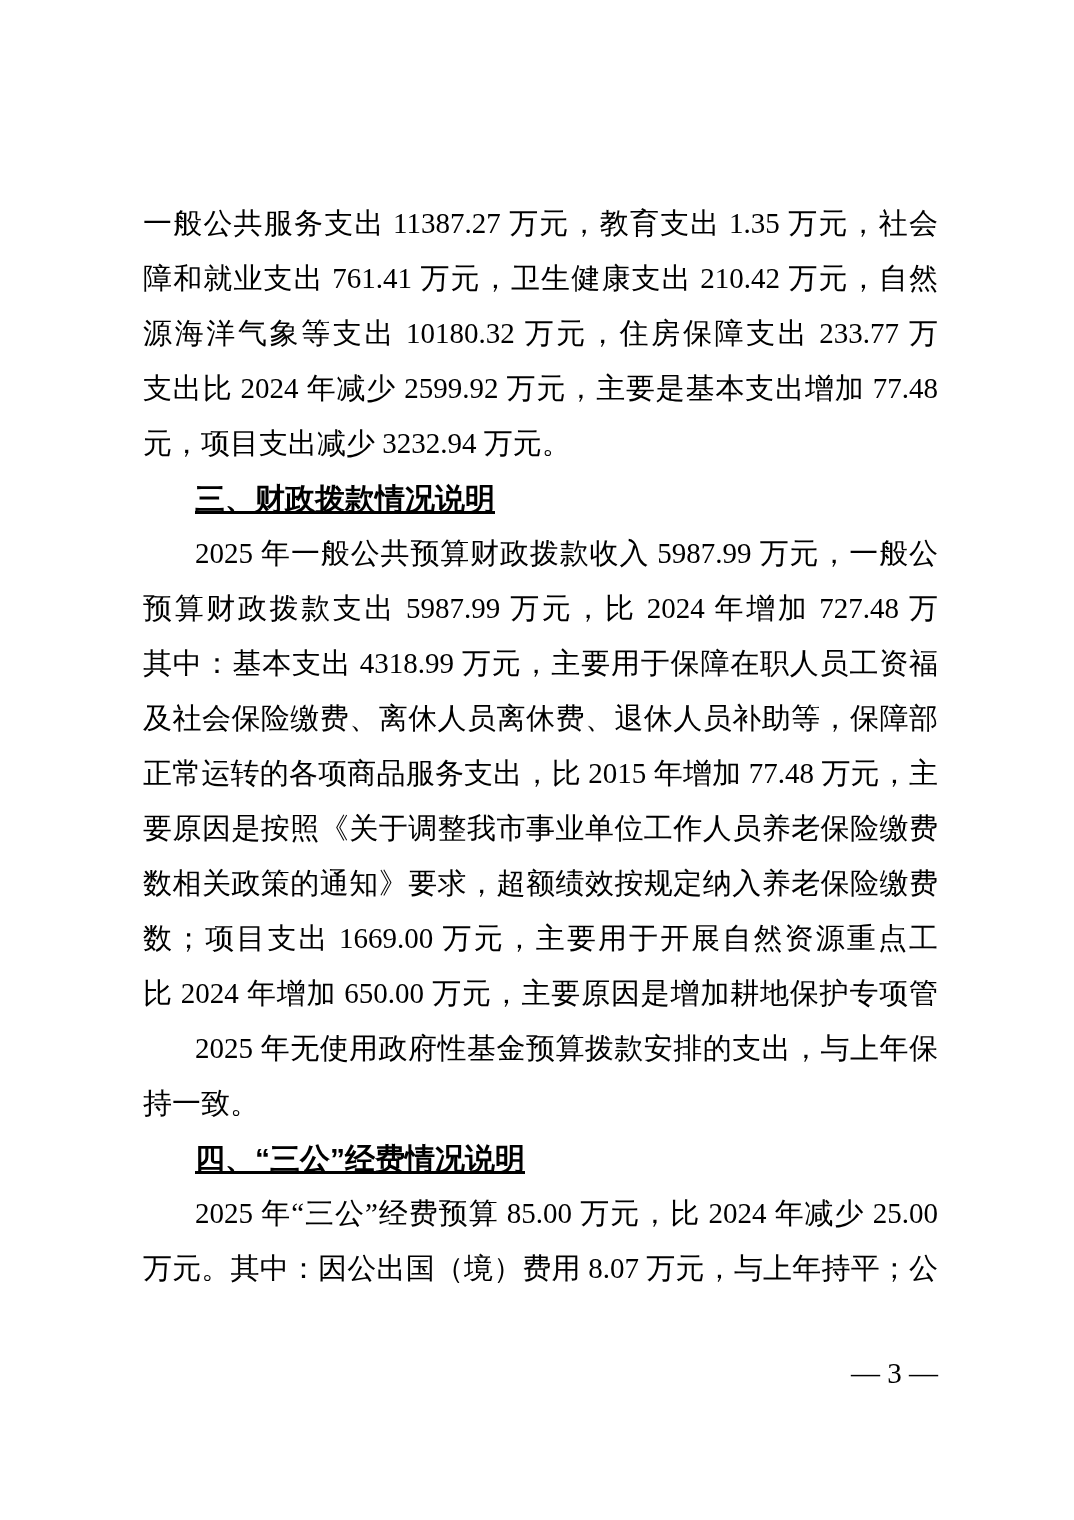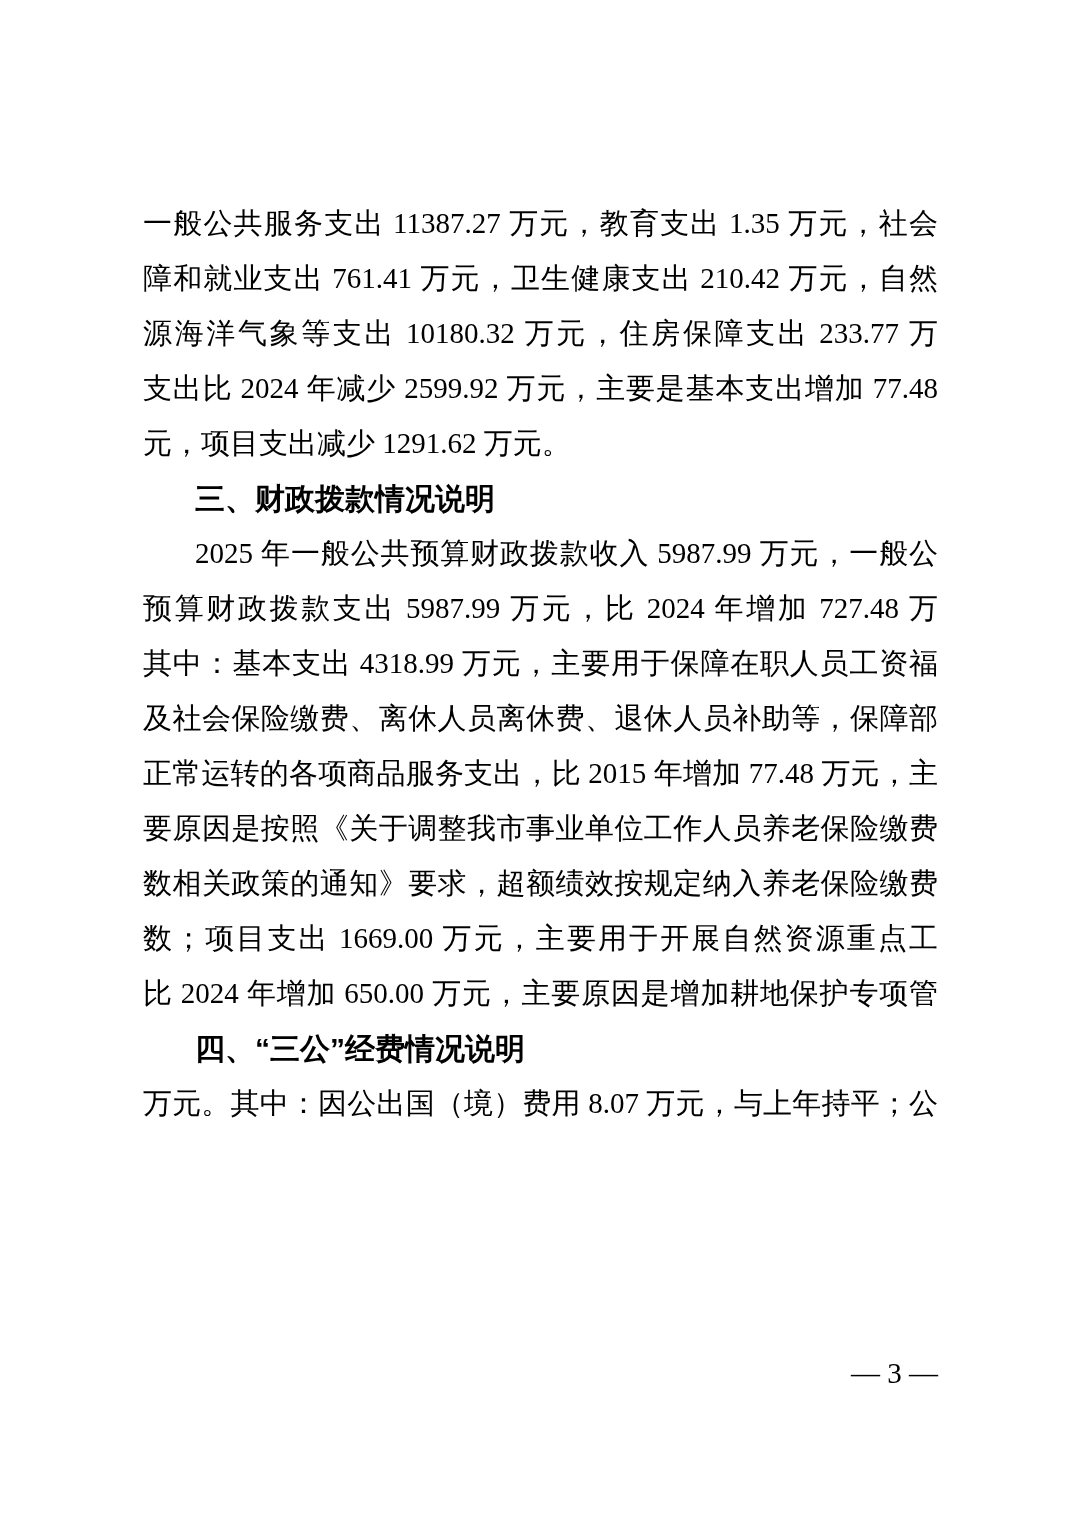--- a/index.html
+++ b/index.html
@@ -45,20 +45,21 @@
   }
   .heading {
     margin: 0;
     padding: 0 0 0 52px;
     font-family: "Liberation Sans", sans-serif;
     font-weight: bold;
     font-size: 30px;
     line-height: 55px;
     height: 55px;
     color: #000000;
+    text-decoration: underline;
   }
   .page-number {
     position: absolute;
     top: 1356px;
     left: 143px;
     width: 795px;
     text-align: right;
     font-size: 29px;
     line-height: 34px;
     color: #000000;
@@ -69,40 +70,45 @@
 <body>
 
 <div class="page">
   <main class="body-text">
 
     <section class="block">
       <div class="line fill">一般公共服务支出 11387.27 万元，教育支出 1.35 万元，社会保</div>
       <div class="line fill">障和就业支出 761.41 万元，卫生健康支出 210.42 万元，自然资</div>
       <div class="line fill">源海洋气象等支出 10180.32 万元，住房保障支出 233.77 万元；</div>
       <div class="line fill">支出比 2024 年减少 2599.92 万元，主要是基本支出增加 77.48 万</div>
-      <div class="line end">元，项目支出减少 1291.62 万元。</div>
+      <div class="line end">元，项目支出减少 3232.94 万元。</div>
     </section>
 
     <h2 class="heading">三、财政拨款情况说明</h2>
 
     <section class="block">
       <div class="line fill indent">2025 年一般公共预算财政拨款收入 5987.99 万元，一般公共</div>
       <div class="line fill">预算财政拨款支出 5987.99 万元，比 2024 年增加 727.48 万元。</div>
       <div class="line fill">其中：基本支出 4318.99 万元，主要用于保障在职人员工资福利</div>
       <div class="line fill">及社会保险缴费、离休人员离休费、退休人员补助等，保障部门</div>
       <div class="line fill">正常运转的各项商品服务支出，比 2015 年增加 77.48 万元，主</div>
       <div class="line fill">要原因是按照《关于调整我市事业单位工作人员养老保险缴费基</div>
       <div class="line fill">数相关政策的通知》要求，超额绩效按规定纳入养老保险缴费基</div>
       <div class="line fill">数；项目支出 1669.00 万元，主要用于开展自然资源重点工作，</div>
       <div class="line fill">比 2024 年增加 650.00 万元，主要原因是增加耕地保护专项管理</div>
     </section>
 
+    <section class="block">
+      <div class="line fill indent">2025 年无使用政府性基金预算拨款安排的支出，与上年保</div>
+      <div class="line end">持一致。</div>
+    </section>
 
     <h2 class="heading">四、“三公”经费情况说明</h2>
 
     <section class="block">
+      <div class="line fill indent">2025 年“三公”经费预算 85.00 万元，比 2024 年减少 25.00</div>
       <div class="line fill">万元。其中：因公出国（境）费用 8.07 万元，与上年持平；公</div>
     </section>
 
   </main>
 
   <div class="page-number">— 3 —</div>
 </div>
 
 </body></html>

